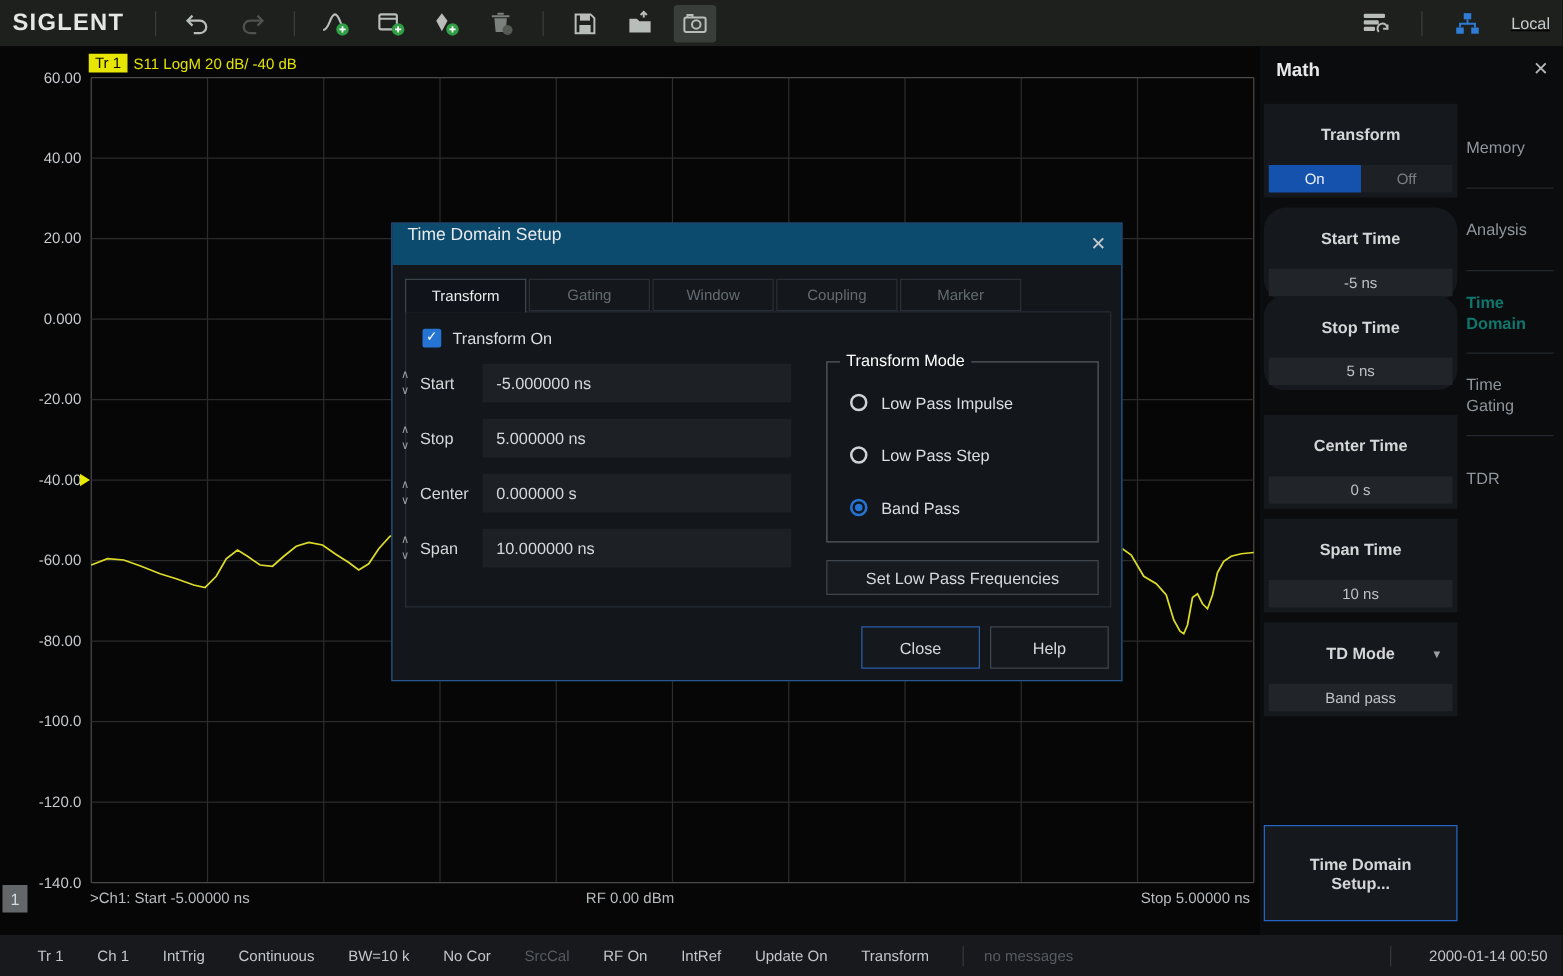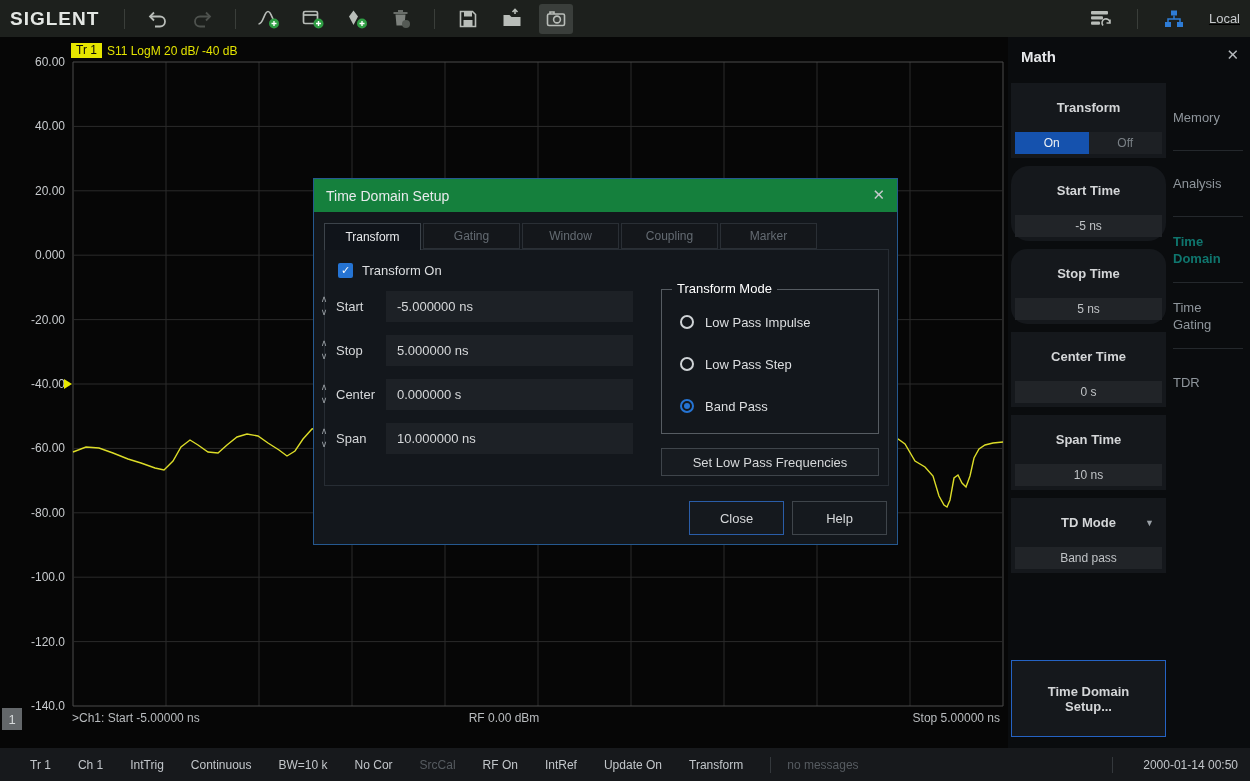--- a/index.html
+++ b/index.html
@@ -55,22 +55,22 @@
   .panel-menu { position:absolute; left:165px; top:48px; width:70px; }
   .menu-item { min-height:66px; display:flex; align-items:center; color:#8f969c; font-size:13px;
     border-bottom:1px solid #24282c; position:relative; line-height:17px; }
   .menu-item:last-child { border-bottom:none; }
   .menu-item.active { color:#0f766e; font-weight:bold; }
   .menu-item.active::after { content:""; position:absolute; right:-12px; top:8px; bottom:8px; width:3px; background:#1552ae; }
 
   
   .dialog { position:absolute; left:313px; top:178px; width:585px; height:367px;
     background:#13171c; border:1px solid #25588f; z-index:20; }
-  .dlg-titlebar { position:absolute; left:0; top:0; right:0; height:33px; background:#15803d;
-    display:flex; align-items:center; padding-left:12px; }
+  .dlg-titlebar { position:absolute; left:0; top:0; right:0; height:33px; background:#0c4a6e;
+    display:flex; padding-left:12px; }
   .dlg-title { color:#e8eaec; font-size:14px; }
   .dlg-close { position:absolute; right:12px; top:7px; color:#c6c9cc; font-size:15px; }
   .dlg-tabs { position:absolute; left:10px; top:44px; display:flex; z-index:2; }
   .tab { width:97px; height:26px; background:#14171b; border:1px solid #2a2f35; margin-right:2px;
     color:#646b72; font-size:12px; display:flex; align-items:center; justify-content:center; }
   .tab.active { background:#10141a; border:1px solid #3c434a; border-bottom:none; height:27px;
     color:#e8eaec; }
   .dlg-content { position:absolute; left:10px; top:70px; width:565px; height:237px;
     border:1px solid #272d34; }
   .chk-row { position:absolute; left:24px; top:84px; display:flex; align-items:center; }
@@ -330,21 +330,21 @@
     <div class="ctl-label">Transform</div>
     <div class="ctl-toggle">
       <div class="on">On</div>
       <div class="off">Off</div>
     </div>
   </div>
   <div class="ctl-block" style="top:129px;border-radius:18px;">
     <div class="ctl-label">Start Time</div>
     <div class="ctl-value">-5 ns</div>
   </div>
-  <div class="ctl-block" style="top:212px;border-radius:16px;">
+  <div class="ctl-block" style="top:200px;border-radius:16px;">
     <div class="ctl-label">Stop Time</div>
     <div class="ctl-value">5 ns</div>
   </div>
   <div class="ctl-block" style="top:295px;">
     <div class="ctl-label">Center Time</div>
     <div class="ctl-value">0 s</div>
   </div>
   <div class="ctl-block" style="top:378px;">
     <div class="ctl-label">Span Time</div>
     <div class="ctl-value">10 ns</div>

